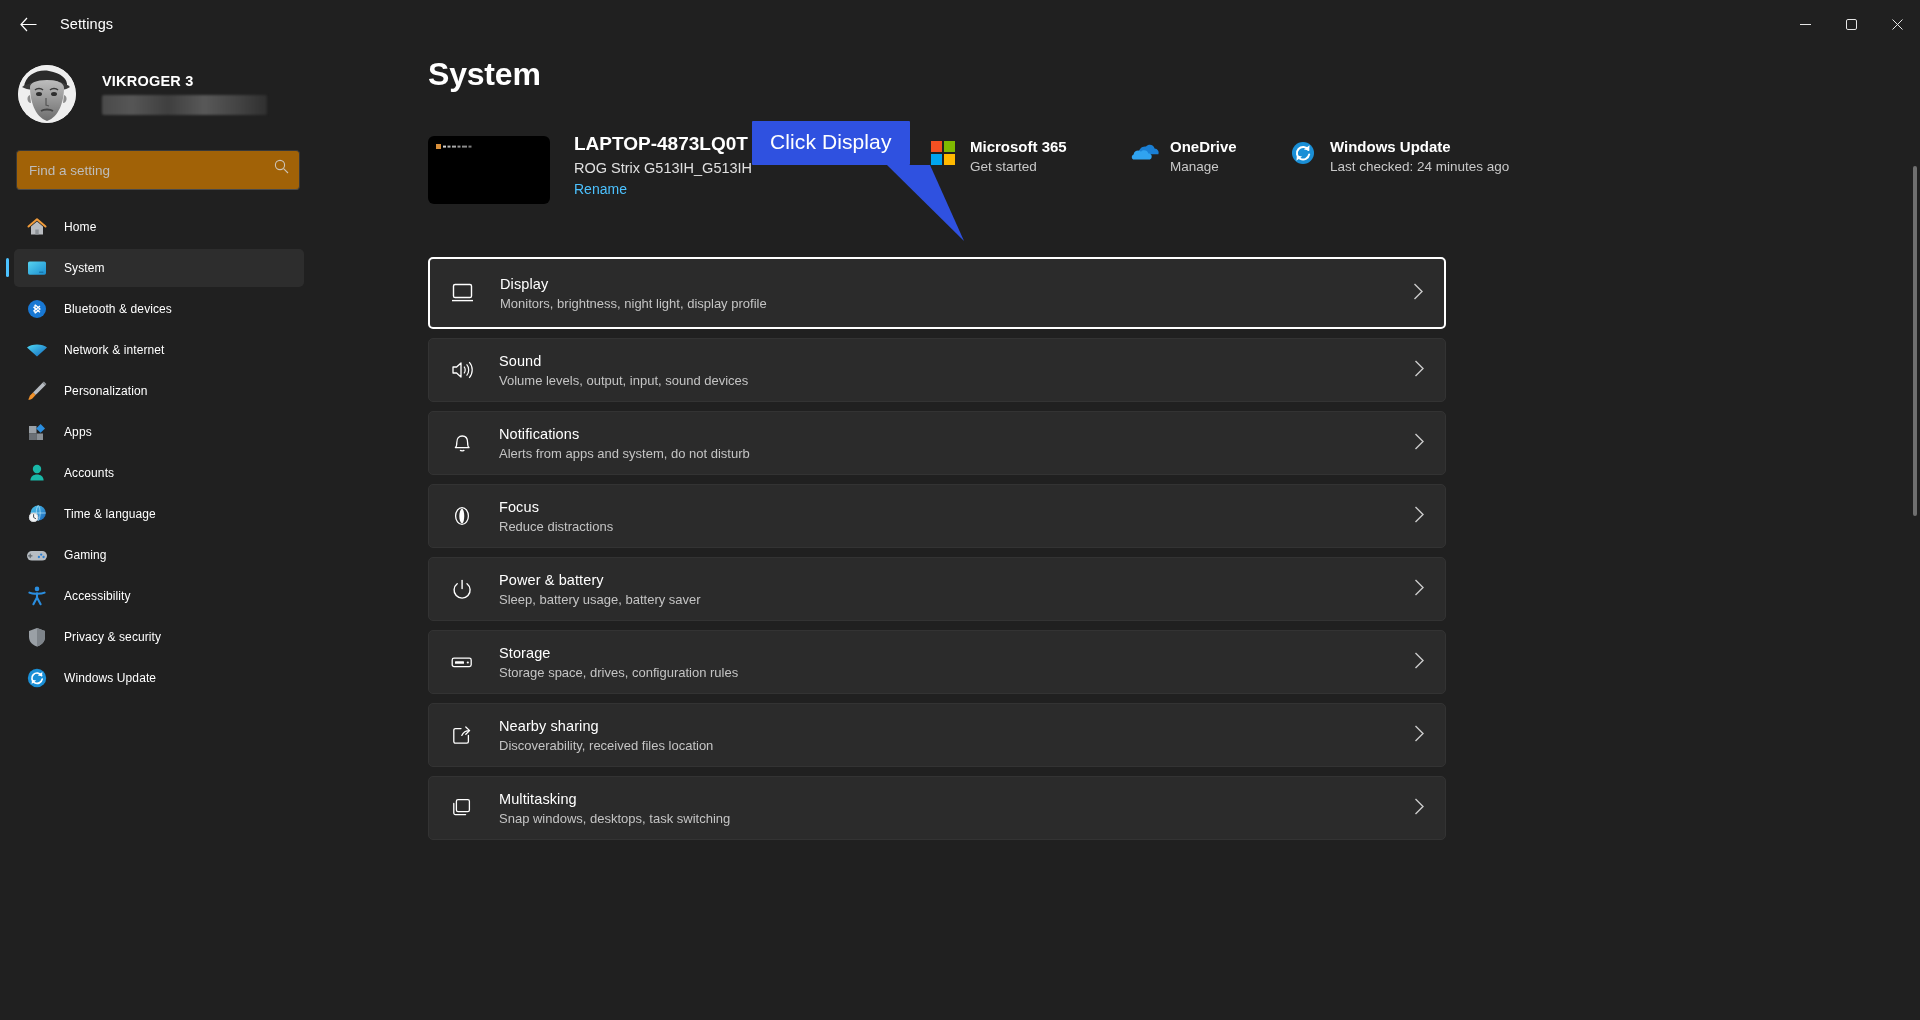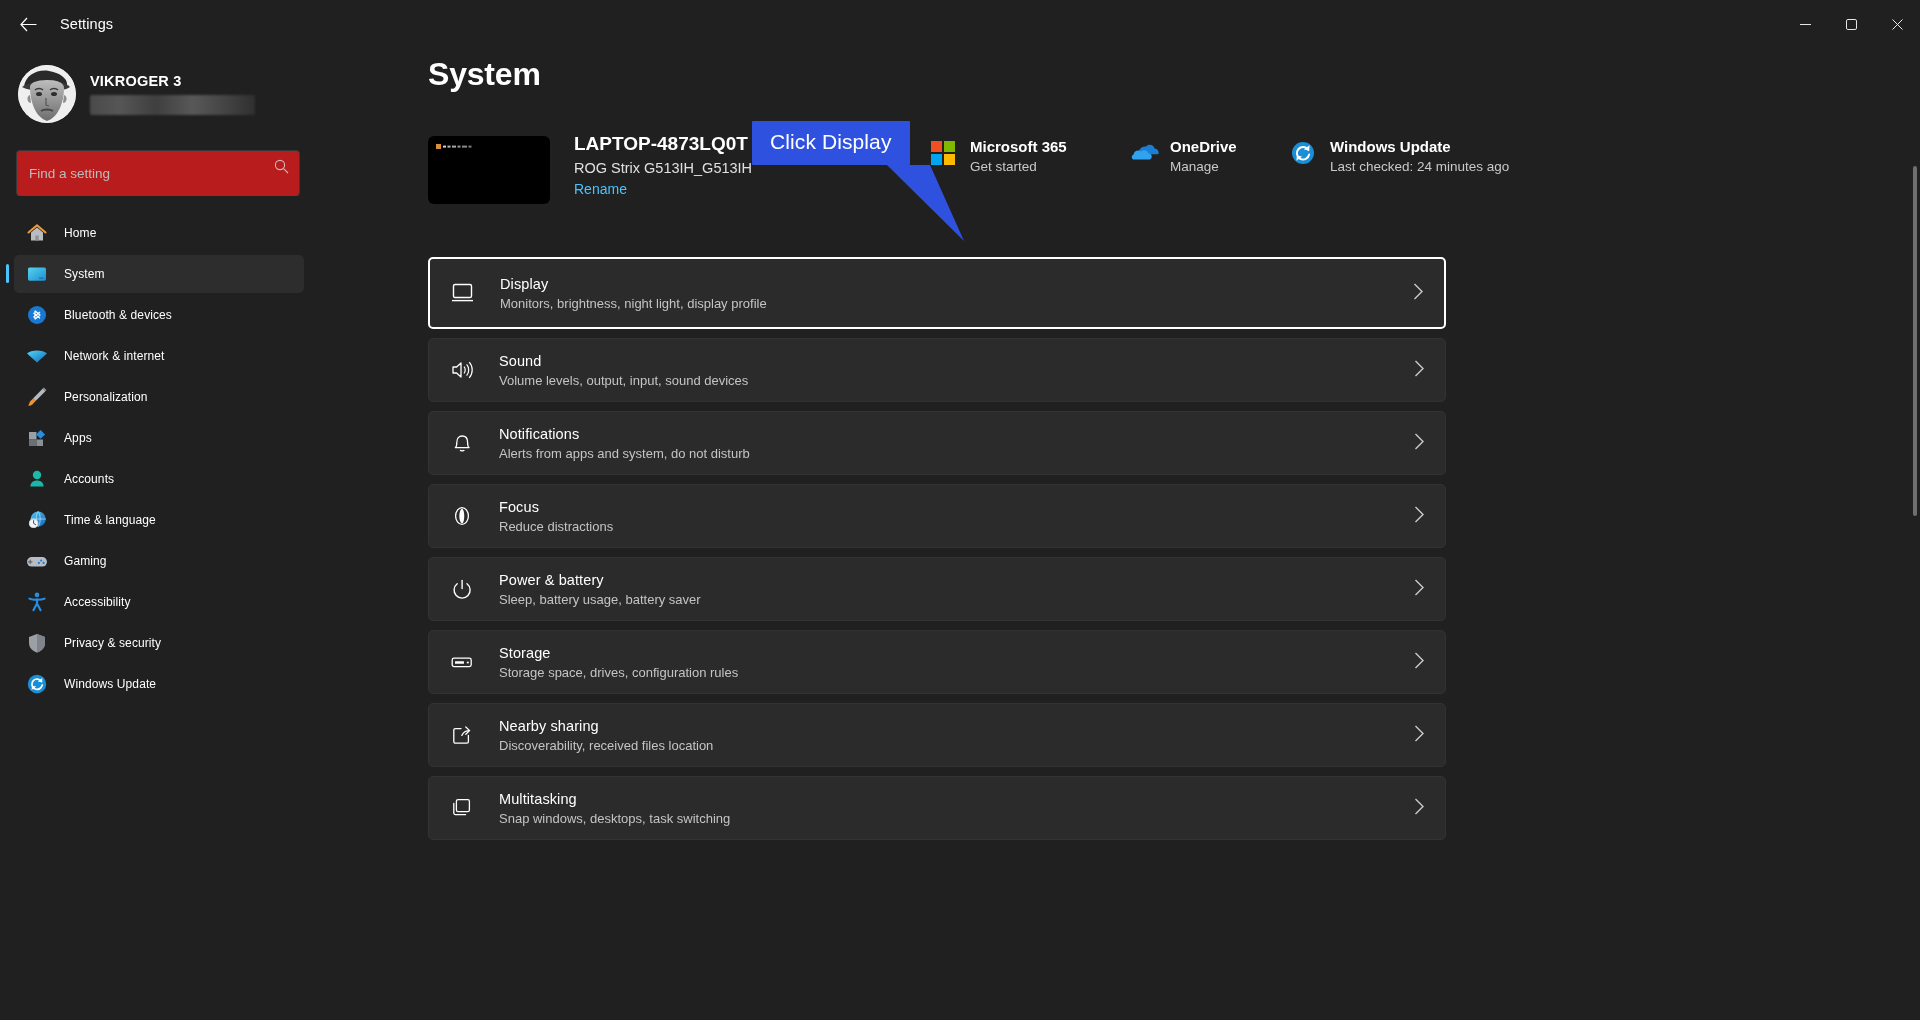--- a/index.html
+++ b/index.html
@@ -31,39 +31,39 @@
     width: 46px; height: 48px; display: flex; align-items: center; justify-content: center;
     cursor: pointer;
   }
 
   
   .sidebar {
     position: absolute; top: 48px; left: 0; width: 320px; height: 972px;
     background: #202020;
   }
   .account {
-    display: flex; align-items: center; padding: 14px 0 0 18px; height: 78px;
+    display: flex; align-items: center; padding: 14px 0 0 18px; height: 78px; gap: 12px;
   }
   .avatar {
     width: 58px; height: 58px; border-radius: 50%; overflow: hidden;
     background: #e7e7e7; flex: none; position: relative;
   }
   .avatar svg { display: block; }
   .account-text { margin-left: 14px; }
   .account-name {
     font-size: 14.5px; font-weight: 700; color: #ffffff; letter-spacing: .2px;
   }
   .account-email-blur {
     margin-top: 6px; width: 165px; height: 20px; border-radius: 2px;
     background: linear-gradient(90deg,#4a4a4a 0%,#565656 18%,#3f3f3f 40%,#585858 62%,#444 82%,#2f2f2f 100%);
     filter: blur(1.2px);
   }
   .search-wrap { padding: 24px 20px 0 16px; }
   .search-box {
-    position: relative; height: 46px; background: #b91c1c;
+    position: relative; height: 40px; background: #a16207;
     border: 1px solid #383838; border-bottom-color: #4a4a4a;
     border-radius: 4px; display: flex; align-items: center;
   }
   .search-box input {
     flex: 1; background: transparent; border: none; outline: none;
     color: #e4e4e4; font-size: 13.5px; padding: 0 34px 0 12px;
     font-family: "Liberation Sans", sans-serif;
   }
   .search-box input::placeholder { color: #bdbdbd; }
   .search-icon { position: absolute; right: 10px; top: 8px; opacity: .85; }

